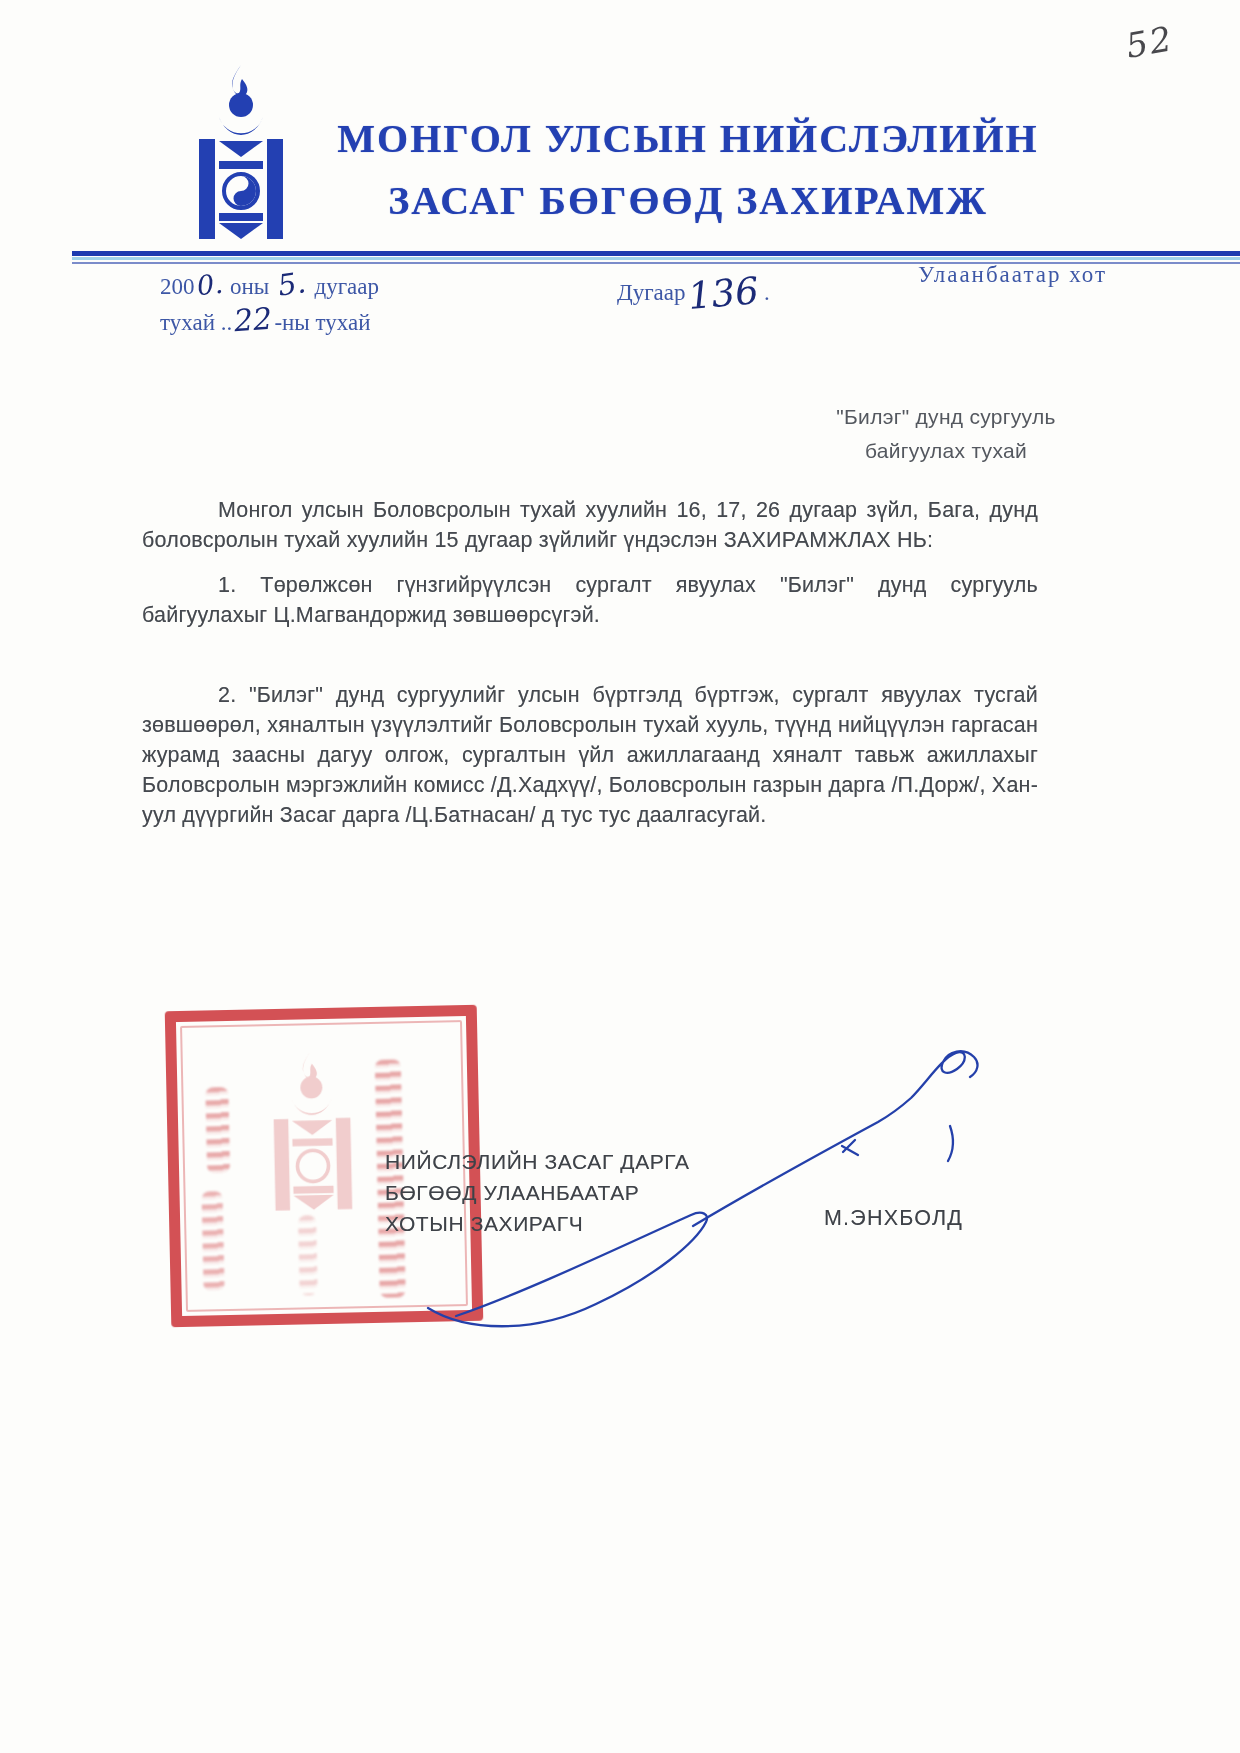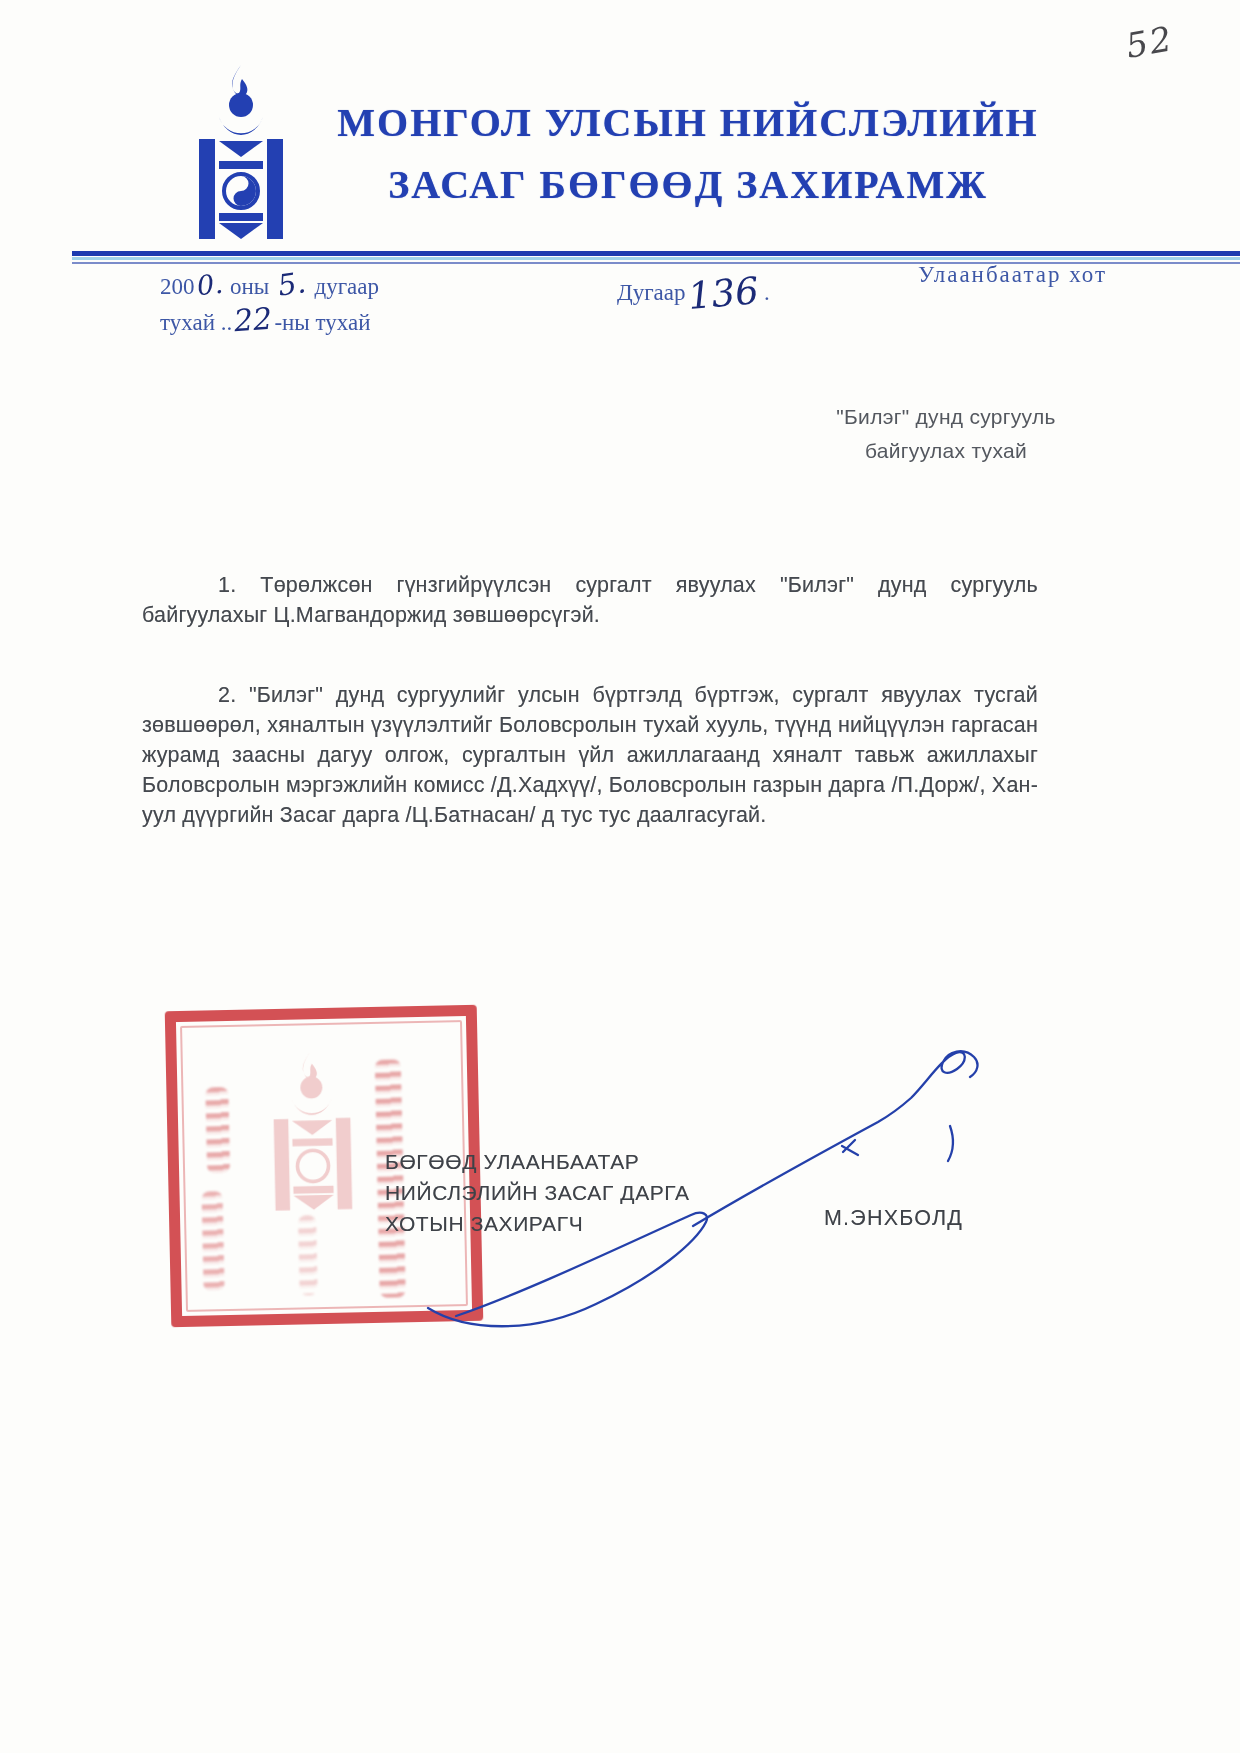--- a/index.html
+++ b/index.html
@@ -13,21 +13,21 @@
     font-family:"DejaVu Serif","Liberation Serif",serif;
     font-style:italic;color:#1b2a77;display:inline-block;
   }
   .page-num{
     position:absolute;left:1126px;top:22px;font-size:34px;color:#48484c;
     transform:rotate(-10deg);letter-spacing:2px;
   }
   
   .emblem{position:absolute;left:195px;top:64px;width:92px;height:180px;}
   .title-block{
-    position:absolute;left:318px;top:92px;width:740px;text-align:center;
+    position:absolute;left:318px;top:108px;width:740px;text-align:center;
     font-family:"Liberation Serif","DejaVu Serif",serif;font-weight:bold;
     color:#2340b2;font-size:40px;letter-spacing:2px;
   }
   .title-line{line-height:62px;text-shadow:0 0 1px rgba(35,64,178,.55);}
   .rule{position:absolute;left:72px;right:0;top:251px;}
   .rule-dark{height:5px;background:#1d3bb0;}
   .rule-light{height:3px;background:#9fd2ea;margin-top:1px;}
   .rule-thin{height:2px;background:#5a6fbe;margin-top:2px;opacity:.8;}
   
   .meta{color:#3d57a6;font-family:"Liberation Serif","DejaVu Serif",serif;font-size:23px;}
@@ -138,20 +138,21 @@
     <span>.</span>
   </div>
 
   <div class="meta meta-city">Улаанбаатар хот</div>
 
   <div class="subject">
     <div>"Билэг" дунд сургууль</div>
     <div>байгуулах тухай</div>
   </div>
 
+  <div class="para para-preamble">Монгол улсын Боловсролын тухай хуулийн 16, 17, 26 дугаар зүйл, Бага, дунд боловсролын тухай хуулийн 15 дугаар зүйлийг үндэслэн ЗАХИРАМЖЛАХ НЬ:</div>
   <div class="para para-item1">1. Төрөлжсөн гүнзгийрүүлсэн сургалт явуулах "Билэг" дунд сургууль байгуулахыг Ц.Магвандоржид зөвшөөрсүгэй.</div>
   <div class="para para-item2">2. "Билэг" дунд сургуулийг улсын бүртгэлд бүртгэж, сургалт явуулах тусгай зөвшөөрөл, хяналтын үзүүлэлтийг Боловсролын тухай хууль, түүнд нийцүүлэн гаргасан журамд заасны дагуу олгож, сургалтын үйл ажиллагаанд хяналт тавьж ажиллахыг Боловсролын мэргэжлийн комисс /Д.Хадхүү/, Боловсролын газрын дарга /П.Дорж/, Хан-уул дүүргийн Засаг дарга /Ц.Батнасан/ д тус тус даалгасугай.</div>
 
   <div class="stamp">
     <div class="stamp-inner-border"></div>
     <div class="stamp-script c1"></div>
     <div class="stamp-script c2"></div>
     <div class="stamp-script c3"></div>
     <div class="stamp-script c4"></div>
     <svg class="stamp-emblem" viewBox="0 0 92 178">
@@ -164,22 +165,22 @@
         <polygon points="24,76 68,76 46,92"></polygon>
         <rect x="24" y="96" width="44" height="8"></rect>
         <circle cx="46" cy="126" r="17" fill="none" stroke="#c8242a" stroke-width="4"></circle>
         <rect x="24" y="148" width="44" height="8"></rect>
         <polygon points="24,158 68,158 46,174"></polygon>
       </g>
     </svg>
   </div>
 
   <div class="sig-block">
+    <div>НИЙСЛЭЛИЙН ЗАСАГ ДАРГА</div>
     <div>БӨГӨӨД УЛААНБААТАР</div>
-    <div>НИЙСЛЭЛИЙН ЗАСАГ ДАРГА</div>
     <div>ХОТЫН ЗАХИРАГЧ</div>
   </div>
   <div class="sig-name">М.ЭНХБОЛД</div>
 
   <svg class="sig-svg" viewBox="0 0 620 320">
     <g fill="none" stroke="#2440aa" stroke-width="2.3" stroke-linecap="round">
       <path d="M 18,278 C 55,301 122,305 186,274 C 246,246 286,212 296,192 C 300,184 292,180 281,185 C 225,210 114,263 46,286"></path>
       <path d="M 283,196 C 340,162 420,118 468,92 C 482,84 492,76 501,68 C 517,52 532,28 546,23 C 557,19 558,31 547,39 C 537,46 528,43 533,32 C 538,21 554,17 564,27 C 570,33 568,42 560,47"></path>
       <path d="M 432,116 l 16,9 m -3,-15 l -12,12"></path>
       <path d="M 540,96 C 545,110 543,122 538,131"></path>

